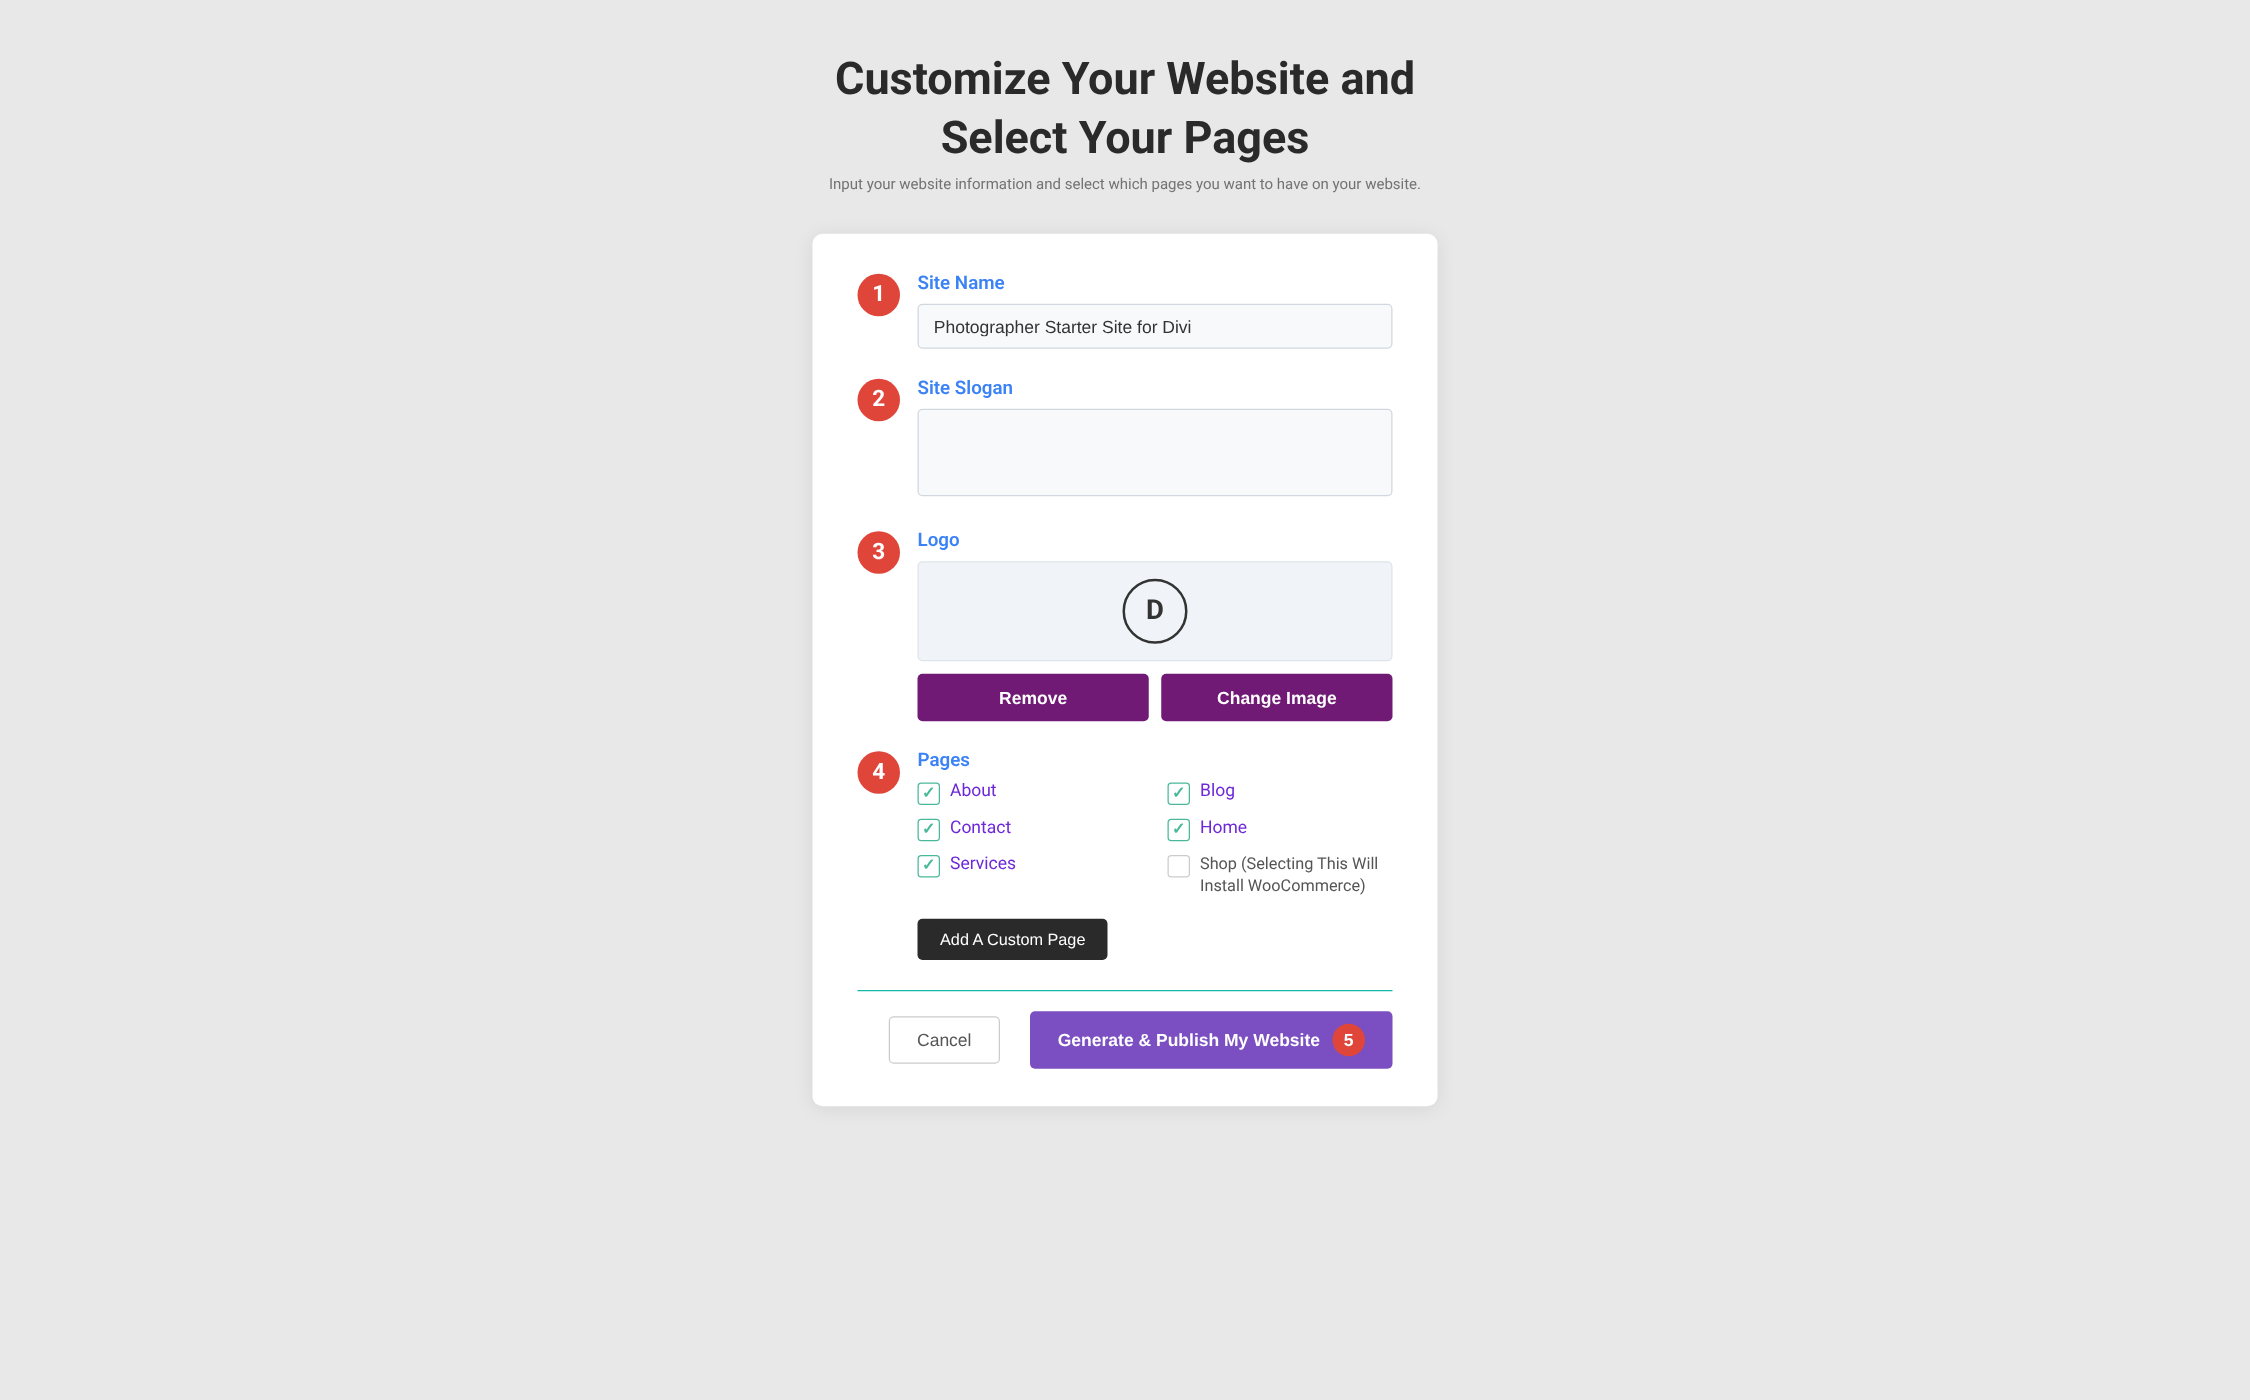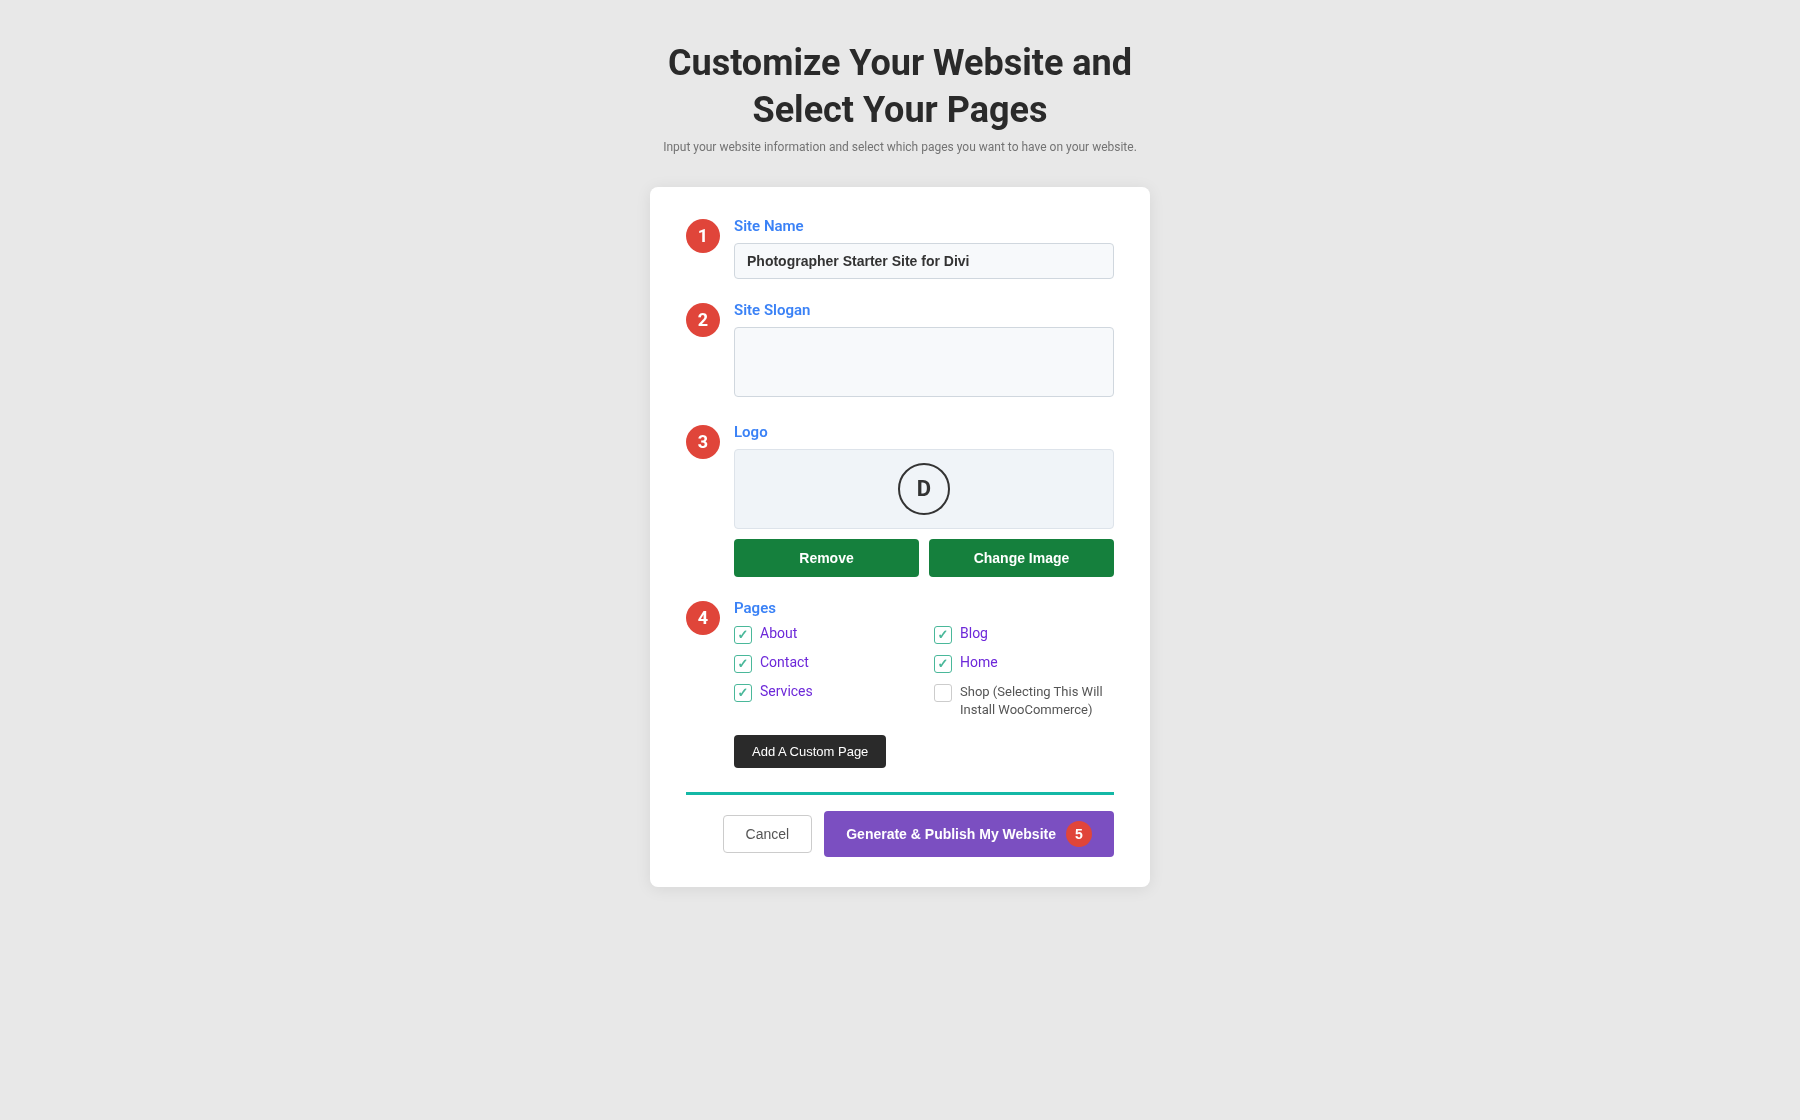--- a/index.html
+++ b/index.html
@@ -84,21 +84,20 @@
 
     .text-input {
       width: 100%;
       border: 1px solid #d0d7de;
       border-radius: 4px;
       padding: 9px 12px;
       font-size: 14px;
       color: #333;
       background: #f7f9fb;
       outline: none;
-      font-weight: bold;
     }
 
     .textarea-input {
       width: 100%;
       height: 70px;
       border: 1px solid #d0d7de;
       border-radius: 4px;
       padding: 9px 12px;
       font-size: 14px;
       color: #333;
@@ -132,21 +131,21 @@
       color: #333;
     }
 
     .button-row {
       display: flex;
       gap: 10px;
     }
 
     .btn-dark {
       flex: 1;
-      background: #15803d;
+      background: #701a75;
       color: #fff;
       border: none;
       border-radius: 4px;
       padding: 11px 16px;
       font-size: 14px;
       font-weight: 600;
       cursor: pointer;
     }
 
     .pages-grid {
@@ -207,24 +206,24 @@
       font-size: 13px;
       font-weight: 400;
       cursor: pointer;
       margin-top: 2px;
     }
 
     .action-row {
       display: flex;
       justify-content: flex-end;
       align-items: center;
-      gap: 12px;
+      gap: 24px;
       margin-top: 24px;
       padding-top: 16px;
-      border-top: 3px solid #14b8a6;
+      border-top: 1px solid #14b8a6;
     }
 
     .btn-cancel {
       background: #fff;
       color: #555;
       border: 1px solid #ccc;
       border-radius: 4px;
       padding: 10px 22px;
       font-size: 14px;
       cursor: pointer;

